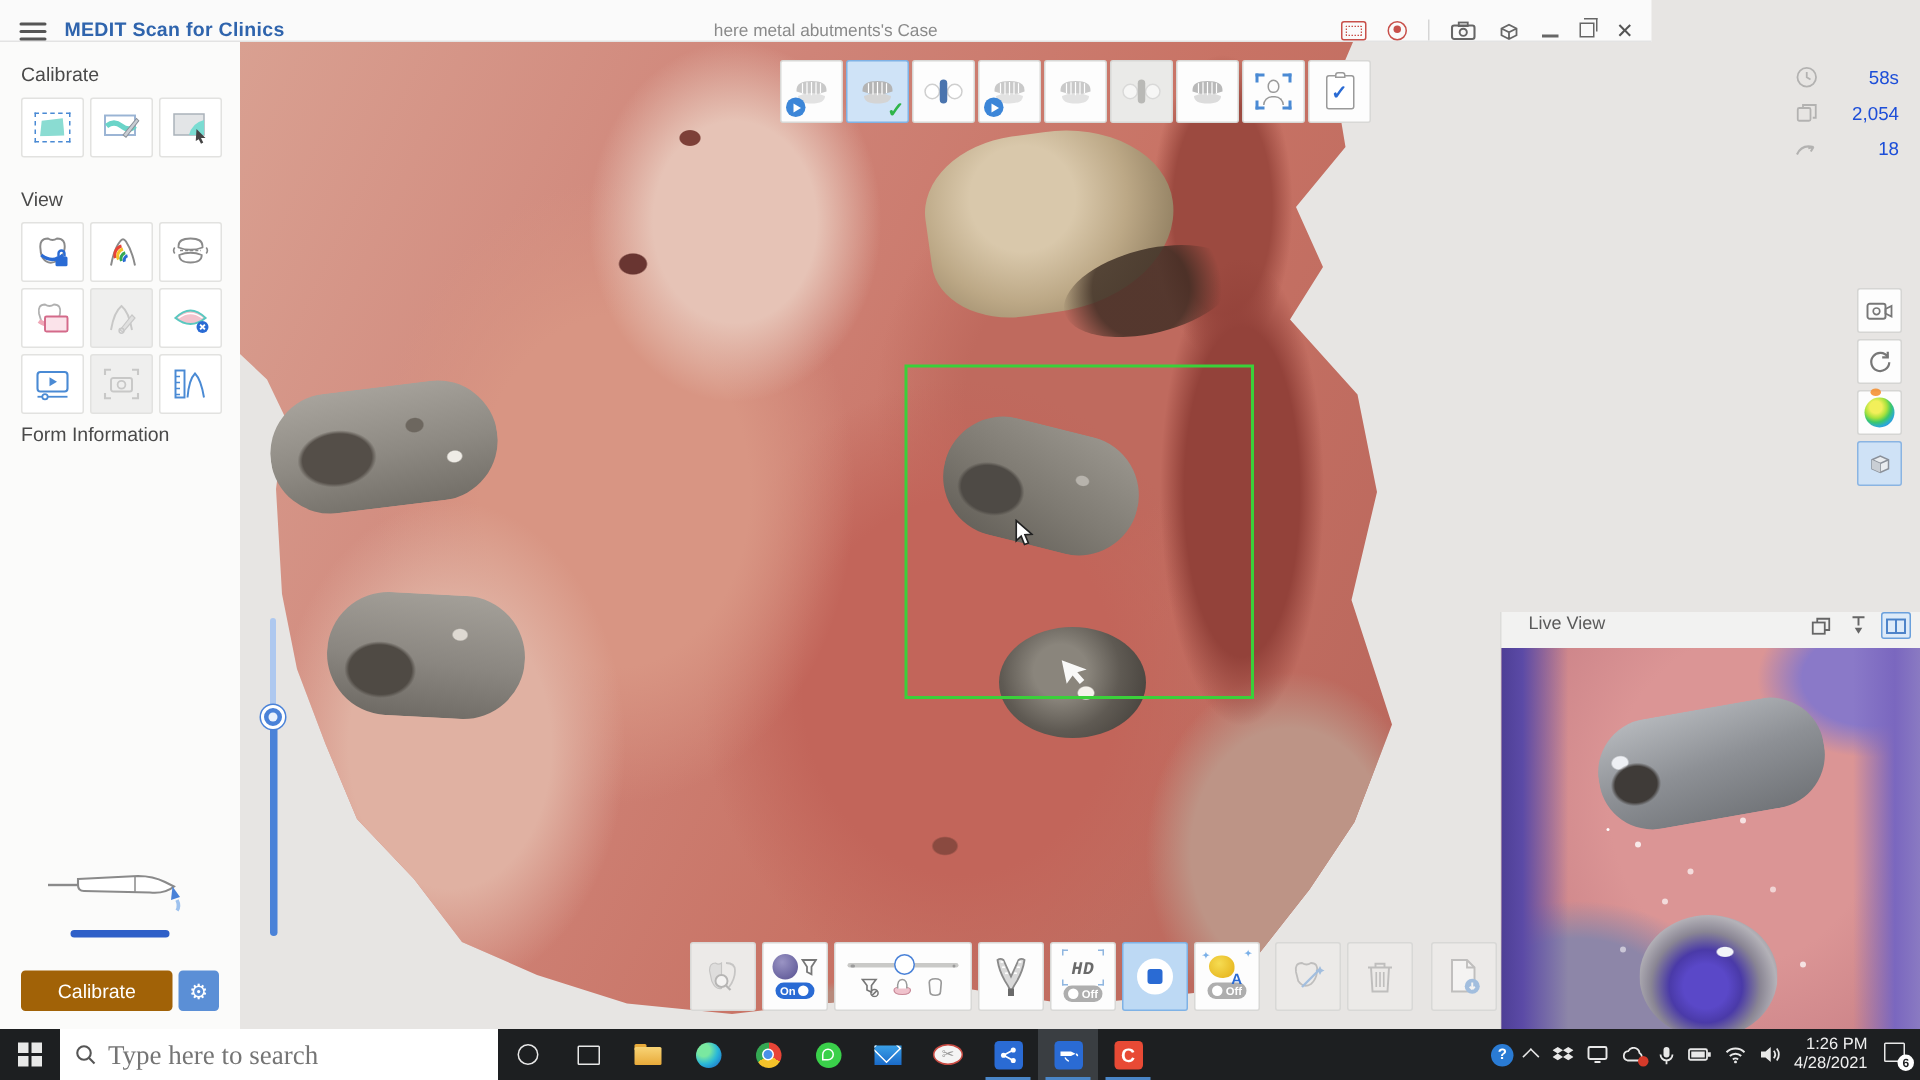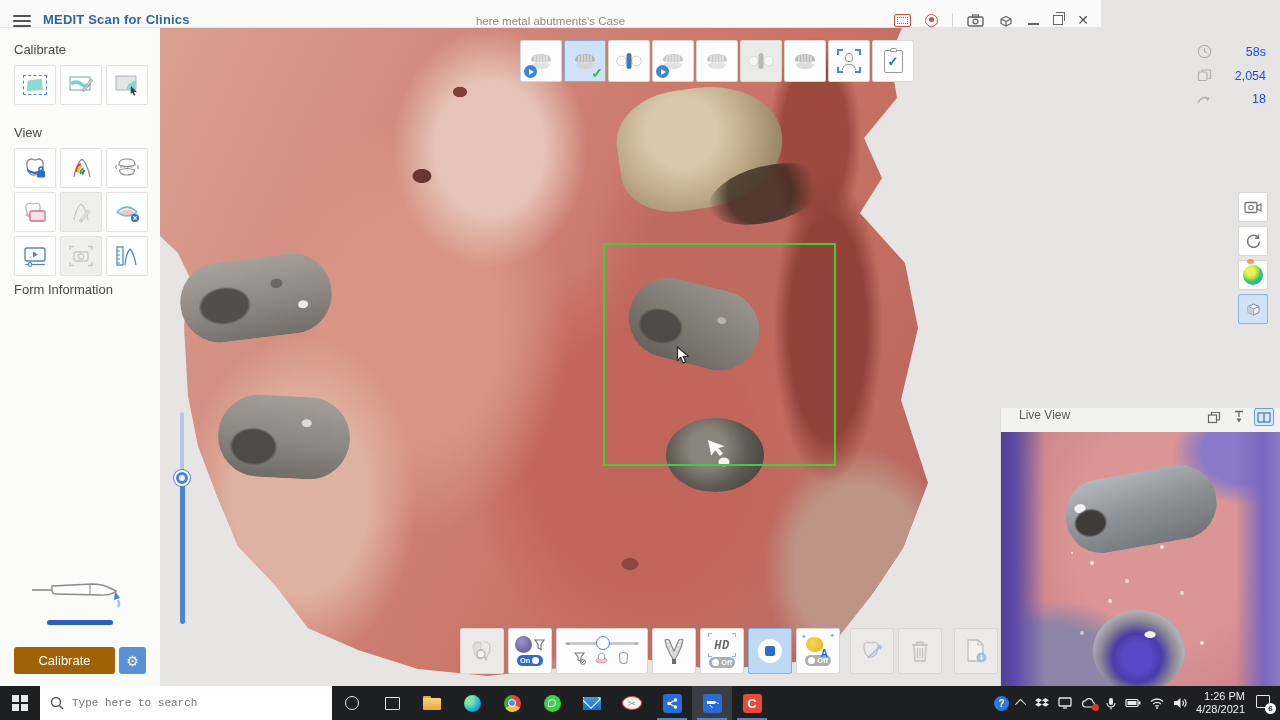--- a/index.html
+++ b/index.html
@@ -189,21 +189,21 @@
   .lv-sparkles { position:absolute; left:70px; top:120px; width:2px; height:2px; background:#fff; border-radius:50%;
     box-shadow: 20px 10px 0 1px #ffffffcc, 55px 28px 0 1px #ffffffaa, 90px -6px 0 1px #ffffffbb,
       110px 40px 0 1px #ffffff99, 38px 48px 0 1px #ffffffaa, 130px 90px 0 1px #ffffffbb, 10px 80px 0 1px #ffffff88; }
 
   
   .taskbar { position:absolute; left:0; bottom:0; width:1280px; height:34px; background:#1d1f21; display:flex; align-items:stretch; z-index:60; }
   .tk-start { width:40px; display:flex; align-items:center; justify-content:center; cursor:pointer; }
   .win-logo { display:grid; grid-template-columns:7px 7px; grid-template-rows:7px 7px; gap:1.4px; }
   .win-logo i { background:#e8e8e8; }
   .tk-search { width:292px; background:#fff; display:flex; align-items:center; gap:8px; padding:0 10px; }
-  .tk-search input { border:none; outline:none; font-size:11px; color:#ef4444; width:220px; font-family:Liberation Mono, monospace; background:transparent; }
+  .tk-search input { border:none; outline:none; font-size:18px; color:#ef4444; width:220px; font-family:Liberation Serif, serif; background:transparent; }
   .tk-slot { width:40px; display:flex; align-items:center; justify-content:center; position:relative; cursor:pointer; }
   .tk-slot.running::after { content:""; position:absolute; bottom:0; left:5px; right:5px; height:2.5px; background:#4a86c8; }
   .tk-slot.current { background:#3a3e42; }
   .cortana { width:14px; height:14px; border:1.8px solid #e8e8e8; border-radius:50%; }
   .taskview { width:15px; height:13px; border:1.6px solid #e8e8e8; border-radius:1px; position:relative; }
   .folder { width:18px; height:14px; position:relative; }
   .folder .b { position:absolute; inset:2px 0 0 0; background:linear-gradient(180deg,#f8d476,#e8aa3a); border-radius:1px; }
   .folder .t { position:absolute; left:0; top:0; width:8px; height:4px; background:#e8aa3a; border-radius:1px 1px 0 0; }
   .edge-ico { width:17px; height:17px; border-radius:50%; background:radial-gradient(circle at 30% 30%, #7ae8a0 0 25%, #2ab8d8 55%, #1a5ac8 100%); }
   .chrome-ico { width:17px; height:17px; border-radius:50%; position:relative;

